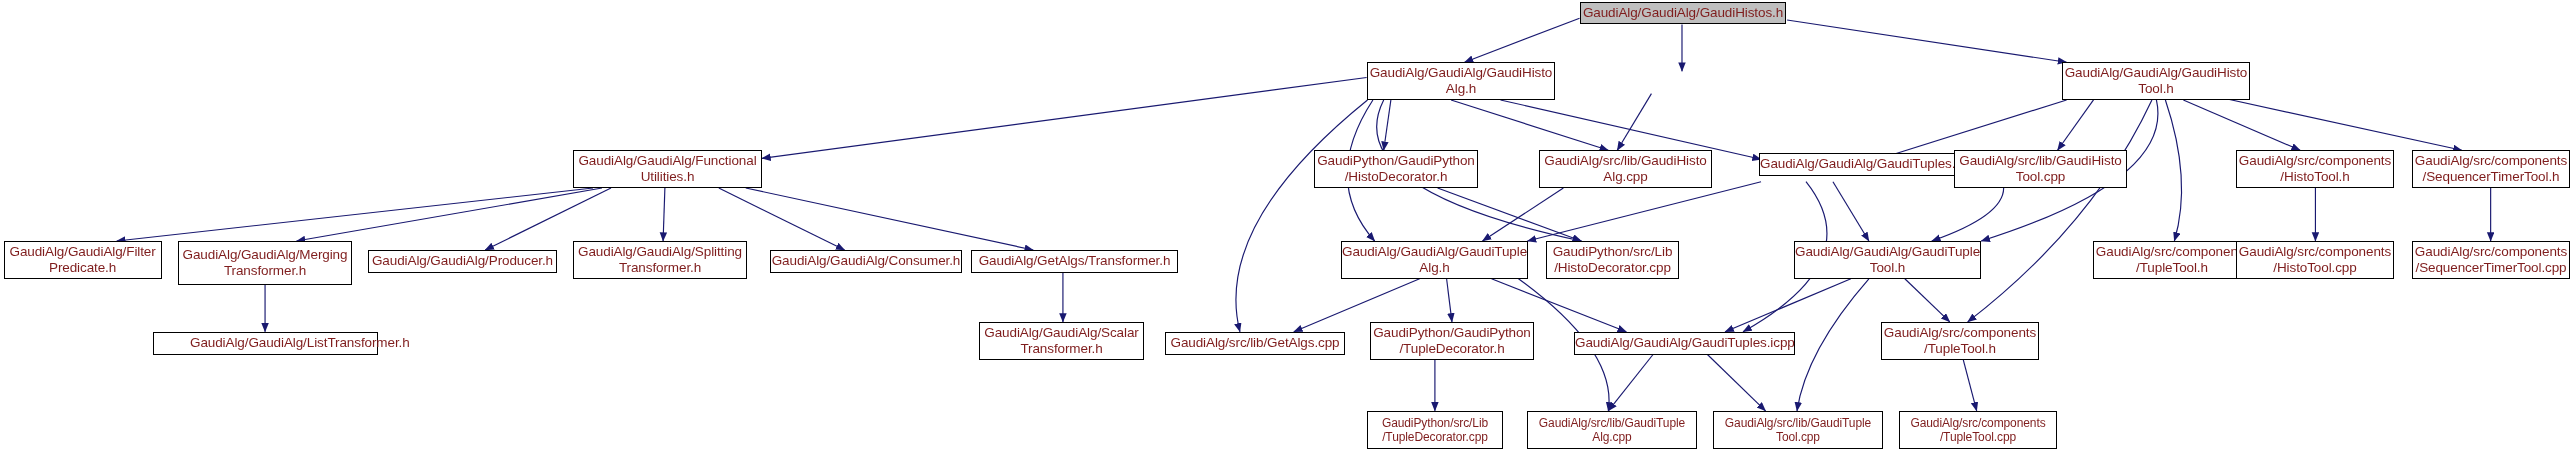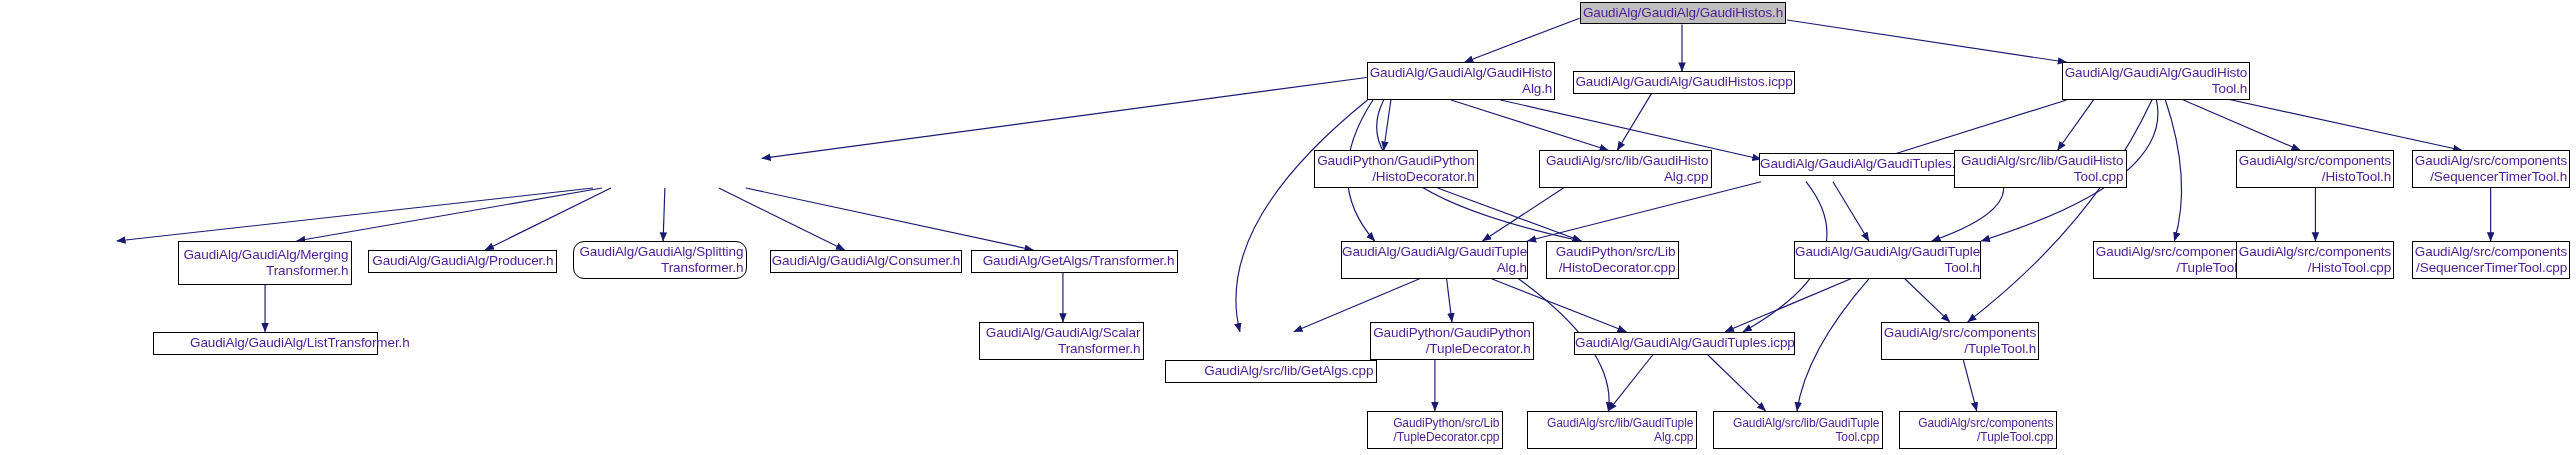--- a/index.html
+++ b/index.html
@@ -22,24 +22,24 @@
     top: 0;
     width: 2576px;
     height: 456px;
     pointer-events: none;
   }
   .node {
     position: absolute;
     box-sizing: border-box;
     border: 0.9px solid #000000;
     background: #ffffff;
-    color: #4c1d95;
+    color: #7f1d1d;
     font-size: 13.5px;
     line-height: 16px;
-    text-align: right;
+    text-align: center;
     display: flex;
     align-items: center;
     justify-content: center;
     white-space: pre-line;
     letter-spacing: -0.1px;
     z-index: 2;
     cursor: pointer;
   }
   .node.root {
     background: #bfbfbf;
@@ -106,57 +106,60 @@
       <path d="M2120,310 L2170,358" fill="none" stroke="#191970" stroke-width="1.3" marker-end="url(#arw)"></path>
       <path d="M2080,310 Q2010,390 2000,457" fill="none" stroke="#191970" stroke-width="1.3" marker-end="url(#arw)"></path>
       <path d="M1597,400 L1597,457" fill="none" stroke="#191970" stroke-width="1.3" marker-end="url(#arw)"></path>
       <path d="M1840,394 L1790,457" fill="none" stroke="#191970" stroke-width="1.3" marker-end="url(#arw)"></path>
       <path d="M1900,394 L1965,457" fill="none" stroke="#191970" stroke-width="1.3" marker-end="url(#arw)"></path>
       <path d="M2185,400 L2200,457" fill="none" stroke="#191970" stroke-width="1.3" marker-end="url(#arw)"></path>
     </svg>
 <div class="node root" title="GaudiAlg/GaudiAlg/GaudiHistos.h" style="left: 1580px; top: 1.8px; width: 206px; height: 22.5px;"><span class="lbl">GaudiAlg/GaudiAlg/GaudiHistos.h</span></div>
     <div class="node" title="GaudiAlg/GaudiAlg/GaudiHistoAlg.h" style="left: 1367px; top: 62px; width: 188px; height: 38px;"><span class="lbl">GaudiAlg/GaudiAlg/GaudiHisto
 Alg.h</span></div>
-    <div class="node" title="GaudiAlg/GaudiAlg/GaudiHistos.icpp" style="left: 1573px; top: 71px; width: 222px; height: 22.5px;"><span class="lbl">GaudiAlg/GaudiAlg/GaudiHistos.icpp</span></div>
     <div class="node" title="GaudiAlg/GaudiAlg/GaudiHistoTool.h" style="left: 2062px; top: 62px; width: 188px; height: 38px;"><span class="lbl">GaudiAlg/GaudiAlg/GaudiHisto
 Tool.h</span></div>
+    <div class="node" title="GaudiAlg/GaudiAlg/FunctionalUtilities.h" style="left: 573px; top: 150px; width: 189px; height: 38px;"><span class="lbl">GaudiAlg/GaudiAlg/Functional
+Utilities.h</span></div>
     <div class="node" title="GaudiPython/GaudiPython/HistoDecorator.h" style="left: 1314px; top: 150px; width: 164px; height: 38px;"><span class="lbl">GaudiPython/GaudiPython
 /HistoDecorator.h</span></div>
     <div class="node" title="GaudiAlg/src/lib/GaudiHistoAlg.cpp" style="left: 1539px; top: 150px; width: 173px; height: 38px;"><span class="lbl">GaudiAlg/src/lib/GaudiHisto
 Alg.cpp</span></div>
     <div class="node" title="GaudiAlg/GaudiAlg/GaudiTuples.h" style="left: 1731px; top: 153px; width: 204px; height: 22.5px; margin-left: 28px;"><span class="lbl">GaudiAlg/GaudiAlg/GaudiTuples.h</span></div>
     <div class="node" title="GaudiAlg/src/lib/GaudiHistoTool.cpp" style="left: 1954px; top: 150px; width: 173px; height: 38px;"><span class="lbl">GaudiAlg/src/lib/GaudiHisto
 Tool.cpp</span></div>
     <div class="node" title="GaudiAlg/src/components/HistoTool.h" style="left: 2236px; top: 150px; width: 158px; height: 38px;"><span class="lbl">GaudiAlg/src/components
 /HistoTool.h</span></div>
     <div class="node" title="GaudiAlg/src/components/SequencerTimerTool.h" style="left: 2412px; top: 150px; width: 158px; height: 38px;"><span class="lbl">GaudiAlg/src/components
 /SequencerTimerTool.h</span></div>
+    <div class="node" title="GaudiAlg/GaudiAlg/FilterPredicate.h" style="left: 3.6px; top: 241px; width: 158px; height: 38px;"><span class="lbl">GaudiAlg/GaudiAlg/Filter
+Predicate.h</span></div>
     <div class="node" title="GaudiAlg/GaudiAlg/MergingTransformer.h" style="left: 178px; top: 241px; width: 174px; height: 44px;"><span class="lbl">GaudiAlg/GaudiAlg/Merging
 Transformer.h</span></div>
     <div class="node" title="GaudiAlg/GaudiAlg/Producer.h" style="left: 368px; top: 250px; width: 189px; height: 22.5px;"><span class="lbl">GaudiAlg/GaudiAlg/Producer.h</span></div>
-    <div class="node" title="GaudiAlg/GaudiAlg/SplittingTransformer.h" style="left: 573px; top: 241px; width: 174px; height: 38px; border-radius: 11px;"><span class="lbl">GaudiAlg/GaudiAlg/Splitting
+    <div class="node" title="GaudiAlg/GaudiAlg/SplittingTransformer.h" style="left: 573px; top: 241px; width: 174px; height: 38px;"><span class="lbl">GaudiAlg/GaudiAlg/Splitting
 Transformer.h</span></div>
     <div class="node" title="GaudiAlg/GaudiAlg/Consumer.h" style="left: 762px; top: 250px; width: 192px; height: 22.5px; margin-left: 8px;"><span class="lbl">GaudiAlg/GaudiAlg/Consumer.h</span></div>
     <div class="node" title="GaudiAlg/GaudiAlg/Transformer.h" style="left: 971px; top: 250px; width: 207px; height: 22.5px;"><span class="lbl">GaudiAlg/GetAlgs/Transformer.h</span></div>
     <div class="node" title="GaudiAlg/GaudiAlg/GaudiTupleAlg.h" style="left: 1341px; top: 241px; width: 187px; height: 38px;"><span class="lbl">GaudiAlg/GaudiAlg/GaudiTuple
 Alg.h</span></div>
     <div class="node" title="GaudiPython/src/Lib/HistoDecorator.cpp" style="left: 1546px; top: 241px; width: 133px; height: 38px;"><span class="lbl">GaudiPython/src/Lib
 /HistoDecorator.cpp</span></div>
     <div class="node" title="GaudiAlg/GaudiAlg/GaudiTupleTool.h" style="left: 1794px; top: 241px; width: 187px; height: 38px;"><span class="lbl">GaudiAlg/GaudiAlg/GaudiTuple
 Tool.h</span></div>
     <div class="node" title="GaudiAlg/src/components/TupleTool.h" style="left: 2093px; top: 241px; width: 158px; height: 38px;"><span class="lbl">GaudiAlg/src/components
 /TupleTool.h</span></div>
     <div class="node" title="GaudiAlg/src/components/HistoTool.cpp" style="left: 2236px; top: 241px; width: 158px; height: 38px;"><span class="lbl">GaudiAlg/src/components
 /HistoTool.cpp</span></div>
     <div class="node" title="GaudiAlg/src/components/SequencerTimerTool.cpp" style="left: 2412px; top: 241px; width: 158px; height: 38px;"><span class="lbl">GaudiAlg/src/components
 /SequencerTimerTool.cpp</span></div>
     <div class="node" title="GaudiAlg/GaudiAlg/ListTransformer.h" style="left: 153px; top: 332px; width: 225px; height: 22.5px; padding-left: 36px;"><span class="lbl">GaudiAlg/GaudiAlg/ListTransformer.h</span></div>
     <div class="node" title="GaudiAlg/GaudiAlg/ScalarTransformer.h" style="left: 979px; top: 322px; width: 165px; height: 38px;"><span class="lbl">GaudiAlg/GaudiAlg/Scalar
 Transformer.h</span></div>
-    <div class="node" title="GaudiAlg/src/lib/GetAlgs.cpp" style="left: 1165px; top: 332px; width: 212px; height: 22.5px; margin-top: 28px;"><span class="lbl">GaudiAlg/src/lib/GetAlgs.cpp</span></div>
+    <div class="node" title="GaudiAlg/src/lib/GetAlgs.cpp" style="left: 1165px; top: 332px; width: 180px; height: 22.5px;"><span class="lbl">GaudiAlg/src/lib/GetAlgs.cpp</span></div>
     <div class="node" title="GaudiPython/GaudiPython/TupleDecorator.h" style="left: 1370px; top: 322px; width: 164px; height: 38px;"><span class="lbl">GaudiPython/GaudiPython
 /TupleDecorator.h</span></div>
     <div class="node" title="GaudiAlg/GaudiAlg/GaudiTuples.icpp" style="left: 1574px; top: 332px; width: 221px; height: 22.5px;"><span class="lbl">GaudiAlg/GaudiAlg/GaudiTuples.icpp</span></div>
     <div class="node" title="GaudiAlg/src/components/TupleTool.h" style="left: 1881px; top: 322px; width: 158px; height: 38px;"><span class="lbl">GaudiAlg/src/components
 /TupleTool.h</span></div>
     <div class="node small" title="GaudiPython/src/Lib/TupleDecorator.cpp" style="left: 1367px; top: 411px; width: 136px; height: 38px;"><span class="lbl">GaudiPython/src/Lib
 /TupleDecorator.cpp</span></div>
     <div class="node small" title="GaudiAlg/src/lib/GaudiTupleAlg.cpp" style="left: 1527px; top: 411px; width: 170px; height: 38px;"><span class="lbl">GaudiAlg/src/lib/GaudiTuple
 Alg.cpp</span></div>
     <div class="node small" title="GaudiAlg/src/lib/GaudiTupleTool.cpp" style="left: 1713px; top: 411px; width: 170px; height: 38px;"><span class="lbl">GaudiAlg/src/lib/GaudiTuple

